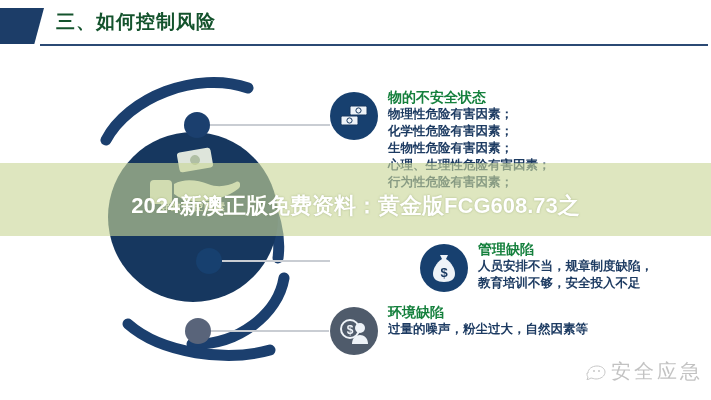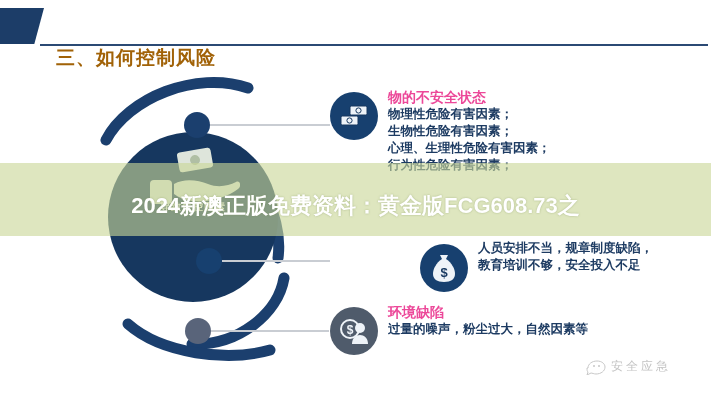--- a/index.html
+++ b/index.html
@@ -13,22 +13,22 @@
 
   
   .hdr-wrap{position:absolute;left:0;top:0;width:711px;height:52px;}
   .hdr-tab{
     position:absolute;left:0;top:8px;width:44px;height:36px;
     background:#1c3d68;
     clip-path:polygon(0 0,100% 0,78% 100%,0 100%);
   }
   .hdr-title{
     position:absolute;left:56px;top:9px;
-    font-size:19px;font-weight:bold;color:#a16207;
-    letter-spacing:1px;white-space:nowrap;margin-top:36px;
+    font-size:19px;font-weight:bold;color:#14532d;
+    letter-spacing:1px;white-space:nowrap;
   }
   .hdr-rule{
     position:absolute;left:40px;top:44px;width:668px;height:2px;
     background:#2b4a74;
   }
 
   
   .diagram{position:absolute;left:0;top:52px;width:711px;height:348px;}
 
   .ring{position:absolute;left:88px;top:10px;width:260px;height:300px;}
@@ -63,21 +63,21 @@
   
   .cluster{position:absolute;}
   .ico{
     position:absolute;left:0;top:0;width:48px;height:48px;border-radius:50%;
     display:flex;align-items:center;justify-content:center;
   }
   .ico-navy{background:#17406f;}
   .ico-gray{background:#4f5b6b;}
   .ctext{position:absolute;left:58px;top:-4px;}
   .ctitle{
-    font-size:14px;font-weight:bold;color:#ec4899;
+    font-size:14px;font-weight:bold;color:#15803d;
     line-height:18px;white-space:nowrap;
   }
   .cline{
     font-size:12.5px;font-weight:bold;color:#1d3b62;
     line-height:17px;white-space:nowrap;font-family:Liberation Serif, serif;
   }
 
   .cl-1{left:330px;top:40px;}
   .cl-2{left:420px;top:192px;}
   .cl-3{left:330px;top:255px;}
@@ -99,21 +99,21 @@
     line-height:28px;
   }
 
   
   .wm{
     position:absolute;left:586px;top:358px;
     display:flex;align-items:center;gap:5px;opacity:.42;
   }
   .wm-mark{width:20px;height:16px;}
   .wm-text{
-    font-size:12px;color:#6f6f6f;letter-spacing:3px;white-space:nowrap;
+    font-size:20px;color:#6f6f6f;letter-spacing:3px;white-space:nowrap;
   }
 </style>
 </head>
 <body>
 
 <div id="stage">
 
   <div class="hdr-wrap">
     <div class="hdr-tab"></div>
     <div class="hdr-title">三、如何控制风险</div>
@@ -151,35 +151,37 @@
         <svg width="30" height="26" viewBox="0 0 30 26">
           <rect x="11" y="3" width="17" height="9" rx="1.5" fill="#eef3f8" stroke="#16375f" stroke-width="1"></rect>
           <circle cx="19.5" cy="7.5" r="2.6" fill="none" stroke="#16375f" stroke-width="1"></circle>
           <rect x="2" y="13" width="17" height="9" rx="1.5" fill="#eef3f8" stroke="#16375f" stroke-width="1"></rect>
           <circle cx="10.5" cy="17.5" r="2.6" fill="none" stroke="#16375f" stroke-width="1"></circle>
         </svg>
       </div>
       <div class="ctext">
         <div class="ctitle">物的不安全状态</div>
         <div class="cline">物理性危险有害因素；</div>
+        <div class="cline">化学性危险有害因素；</div>
         <div class="cline">生物性危险有害因素；</div>
         <div class="cline">心理、生理性危险有害因素；</div>
         <div class="cline">行为性危险有害因素；</div>
       </div>
     </div>
 
     <div class="cluster cl-2">
       <div class="ico ico-navy">
         <svg width="28" height="30" viewBox="0 0 28 30">
           <path d="M10 2 h8 l-2 4 h-4 z" fill="#eef3f8"></path>
           <path d="M12 6 h4 c6 4 9 10 9 15 c0 5 -4 8 -11 8 c-7 0 -11 -3 -11 -8 c0 -5 3 -11 9 -15 z" fill="#eef3f8"></path>
           <text x="14" y="24" font-size="13" font-weight="bold" fill="#16375f" text-anchor="middle" font-family="Liberation Sans, sans-serif">$</text>
         </svg>
       </div>
       <div class="ctext">
+        <div class="ctitle">管理缺陷</div>
         <div class="cline">人员安排不当，规章制度缺陷，</div>
         <div class="cline">教育培训不够，安全投入不足</div>
       </div>
     </div>
 
     <div class="cluster cl-3">
       <div class="ico ico-gray">
         <svg width="32" height="28" viewBox="0 0 32 28">
           <circle cx="12" cy="12" r="9" fill="none" stroke="#eef3f8" stroke-width="2"></circle>
           <text x="12" y="17" font-size="12" font-weight="bold" fill="#eef3f8" text-anchor="middle" font-family="Liberation Sans, sans-serif">$</text>

